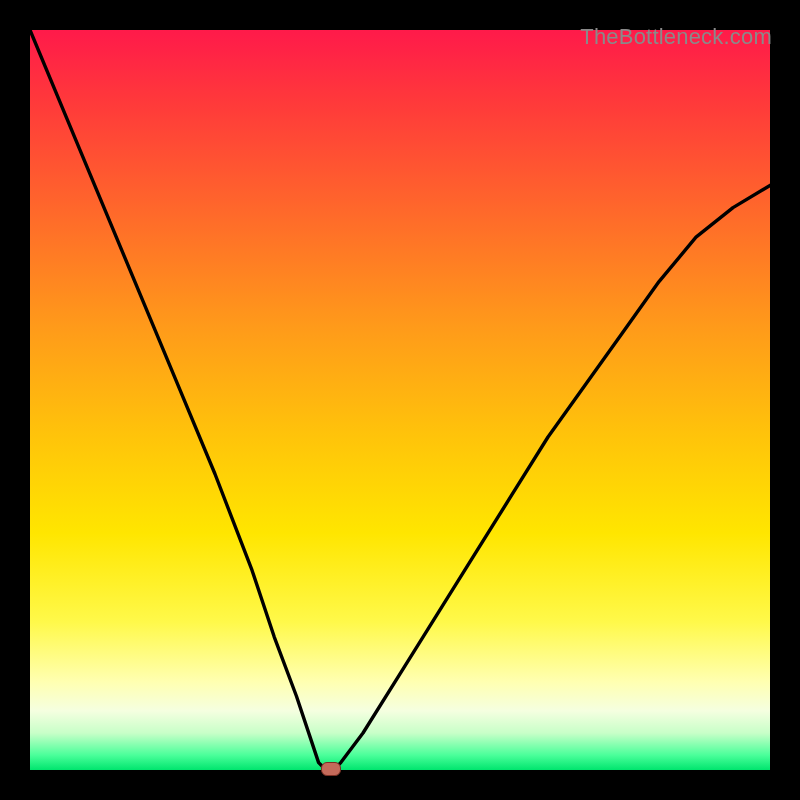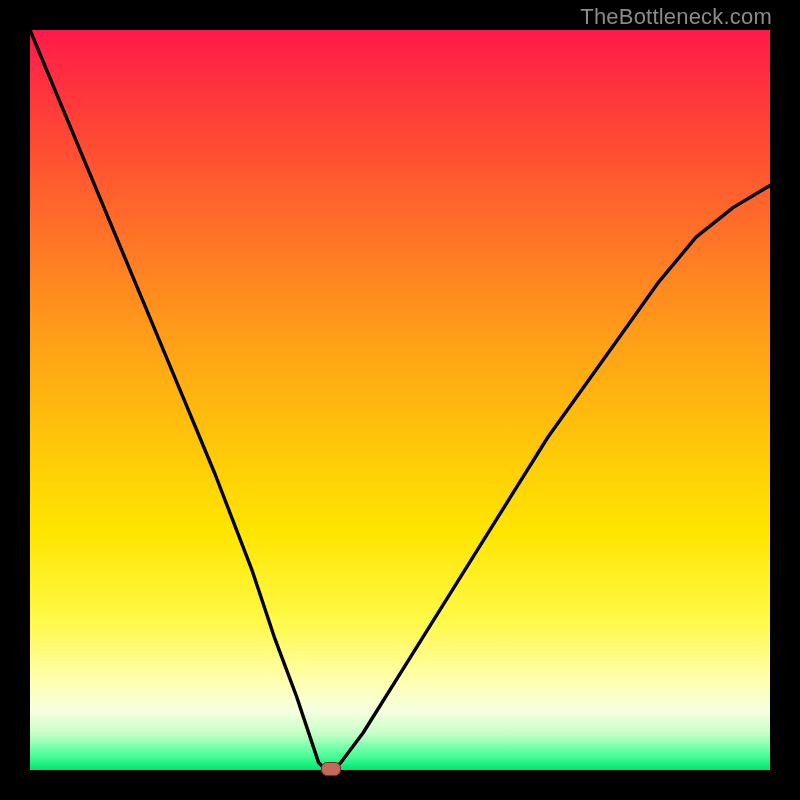--- a/index.html
+++ b/index.html
@@ -43,21 +43,21 @@
   svg.curve-layer {
     position: absolute;
     left: 30px;
     top: 30px;
     width: 740px;
     height: 740px;
     pointer-events: none;
   }
   .watermark {
     position: absolute;
-    top: 4px;
+    top: 24px;
     right: 28px;
     color: #8a8a8a;
     font-size: 22px;
     font-weight: 500;
     letter-spacing: 0.2px;
     user-select: none;
   }
   .marker {
     position: absolute;
     width: 18px;

